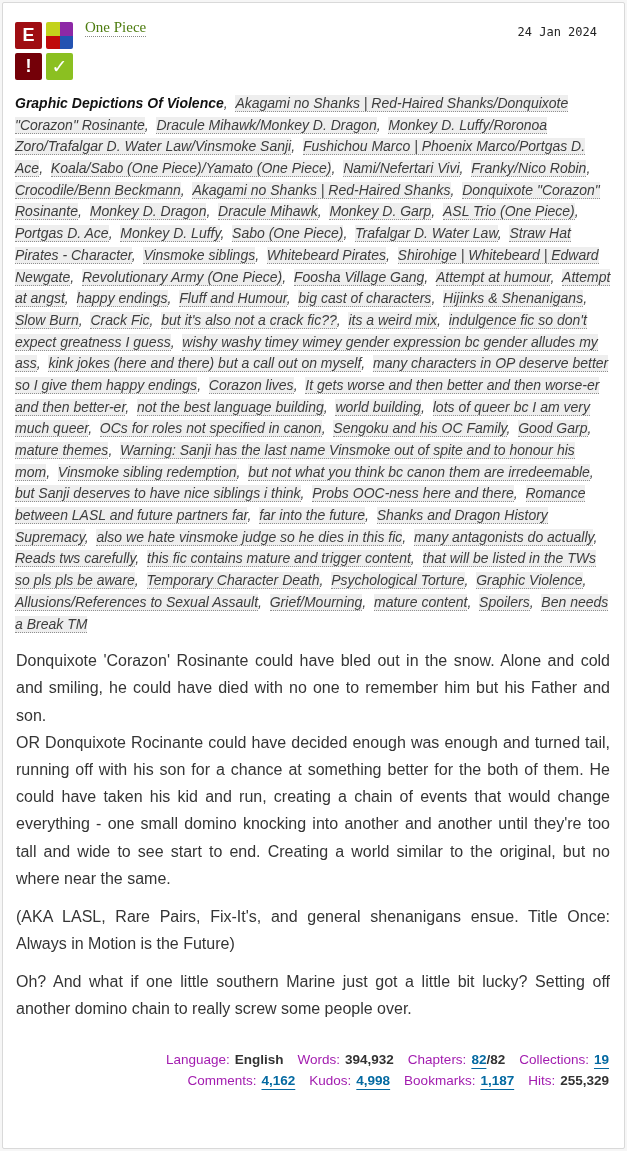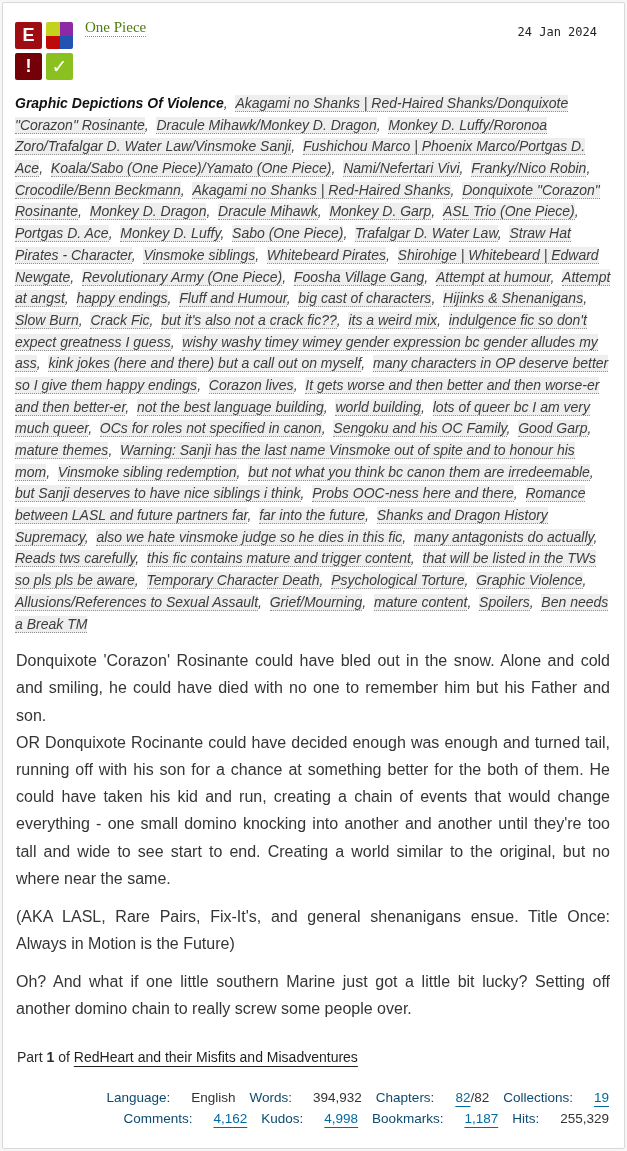--- a/index.html
+++ b/index.html
@@ -94,22 +94,22 @@
   .series-line { margin: 0 0 22px 2px; font-size: 14px; color: #2b2b2b; }
   .series-link {
     color: #1f1f1f; text-decoration: underline; text-underline-offset: 4px; cursor: pointer;
   }
 
   
   .stats { text-align: right; font-size: 13.5px; line-height: 1.6; color: #333; padding-right: 2px; }
   .stats-row { display: block; }
   .stat-group { margin-left: 14px; white-space: nowrap; }
   .stat-group:first-child { margin-left: 0; }
-  .stat-label { color: #0c4a6e; }
-  .stat-value { margin-left: 21px; }
+  .stat-label { color: #a21caf; }
+  .stat-value { margin-left: 5px; font-weight: bold; }
   .stat-link {
     color: #0369a1; text-decoration: underline; text-underline-offset: 4px; cursor: pointer;
   }
 </style>
 </head>
 <body>
 
 <div class="blurb">
 
   <div class="blurb-header">
@@ -136,25 +136,19 @@
     <li><a class="warning-tag">Graphic Depictions Of Violence</a><span>,&nbsp; </span></li>
   <li><a class="tag">Akagami no Shanks | Red-Haired Shanks/Donquixote "Corazon" Rosinante</a><span>,&nbsp; </span></li><li><a class="tag">Dracule Mihawk/Monkey D. Dragon</a><span>,&nbsp; </span></li><li><a class="tag">Monkey D. Luffy/Roronoa Zoro/Trafalgar D. Water Law/Vinsmoke Sanji</a><span>,&nbsp; </span></li><li><a class="tag">Fushichou Marco | Phoenix Marco/Portgas D. Ace</a><span>,&nbsp; </span></li><li><a class="tag">Koala/Sabo (One Piece)/Yamato (One Piece)</a><span>,&nbsp; </span></li><li><a class="tag">Nami/Nefertari Vivi</a><span>,&nbsp; </span></li><li><a class="tag">Franky/Nico Robin</a><span>,&nbsp; </span></li><li><a class="tag">Crocodile/Benn Beckmann</a><span>,&nbsp; </span></li><li><a class="tag">Akagami no Shanks | Red-Haired Shanks</a><span>,&nbsp; </span></li><li><a class="tag">Donquixote "Corazon" Rosinante</a><span>,&nbsp; </span></li><li><a class="tag">Monkey D. Dragon</a><span>,&nbsp; </span></li><li><a class="tag">Dracule Mihawk</a><span>,&nbsp; </span></li><li><a class="tag">Monkey D. Garp</a><span>,&nbsp; </span></li><li><a class="tag">ASL Trio (One Piece)</a><span>,&nbsp; </span></li><li><a class="tag">Portgas D. Ace</a><span>,&nbsp; </span></li><li><a class="tag">Monkey D. Luffy</a><span>,&nbsp; </span></li><li><a class="tag">Sabo (One Piece)</a><span>,&nbsp; </span></li><li><a class="tag">Trafalgar D. Water Law</a><span>,&nbsp; </span></li><li><a class="tag">Straw Hat Pirates - Character</a><span>,&nbsp; </span></li><li><a class="tag">Vinsmoke siblings</a><span>,&nbsp; </span></li><li><a class="tag">Whitebeard Pirates</a><span>,&nbsp; </span></li><li><a class="tag">Shirohige | Whitebeard | Edward Newgate</a><span>,&nbsp; </span></li><li><a class="tag">Revolutionary Army (One Piece)</a><span>,&nbsp; </span></li><li><a class="tag">Foosha Village Gang</a><span>,&nbsp; </span></li><li><a class="tag">Attempt at humour</a><span>,&nbsp; </span></li><li><a class="tag">Attempt at angst</a><span>,&nbsp; </span></li><li><a class="tag">happy endings</a><span>,&nbsp; </span></li><li><a class="tag">Fluff and Humour</a><span>,&nbsp; </span></li><li><a class="tag">big cast of characters</a><span>,&nbsp; </span></li><li><a class="tag">Hijinks &amp; Shenanigans</a><span>,&nbsp; </span></li><li><a class="tag">Slow Burn</a><span>,&nbsp; </span></li><li><a class="tag">Crack Fic</a><span>,&nbsp; </span></li><li><a class="tag">but it's also not a crack fic??</a><span>,&nbsp; </span></li><li><a class="tag">its a weird mix</a><span>,&nbsp; </span></li><li><a class="tag">indulgence fic so don't expect greatness I guess</a><span>,&nbsp; </span></li><li><a class="tag">wishy washy timey wimey gender expression bc gender alludes my ass</a><span>,&nbsp; </span></li><li><a class="tag">kink jokes (here and there) but a call out on myself</a><span>,&nbsp; </span></li><li><a class="tag">many characters in OP deserve better so I give them happy endings</a><span>,&nbsp; </span></li><li><a class="tag">Corazon lives</a><span>,&nbsp; </span></li><li><a class="tag">It gets worse and then better and then worse-er and then better-er</a><span>,&nbsp; </span></li><li><a class="tag">not the best language building</a><span>,&nbsp; </span></li><li><a class="tag">world building</a><span>,&nbsp; </span></li><li><a class="tag">lots of queer bc I am very much queer</a><span>,&nbsp; </span></li><li><a class="tag">OCs for roles not specified in canon</a><span>,&nbsp; </span></li><li><a class="tag">Sengoku and his OC Family</a><span>,&nbsp; </span></li><li><a class="tag">Good Garp</a><span>,&nbsp; </span></li><li><a class="tag">mature themes</a><span>,&nbsp; </span></li><li><a class="tag">Warning: Sanji has the last name Vinsmoke out of spite and to honour his mom</a><span>,&nbsp; </span></li><li><a class="tag">Vinsmoke sibling redemption</a><span>,&nbsp; </span></li><li><a class="tag">but not what you think bc canon them are irredeemable</a><span>,&nbsp; </span></li><li><a class="tag">but Sanji deserves to have nice siblings i think</a><span>,&nbsp; </span></li><li><a class="tag">Probs OOC-ness here and there</a><span>,&nbsp; </span></li><li><a class="tag">Romance between LASL and future partners far</a><span>,&nbsp; </span></li><li><a class="tag">far into the future</a><span>,&nbsp; </span></li><li><a class="tag">Shanks and Dragon History Supremacy</a><span>,&nbsp; </span></li><li><a class="tag">also we hate vinsmoke judge so he dies in this fic</a><span>,&nbsp; </span></li><li><a class="tag">many antagonists do actually</a><span>,&nbsp; </span></li><li><a class="tag">Reads tws carefully</a><span>,&nbsp; </span></li><li><a class="tag">this fic contains mature and trigger content</a><span>,&nbsp; </span></li><li><a class="tag">that will be listed in the TWs so pls pls be aware</a><span>,&nbsp; </span></li><li><a class="tag">Temporary Character Death</a><span>,&nbsp; </span></li><li><a class="tag">Psychological Torture</a><span>,&nbsp; </span></li><li><a class="tag">Graphic Violence</a><span>,&nbsp; </span></li><li><a class="tag">Allusions/References to Sexual Assault</a><span>,&nbsp; </span></li><li><a class="tag">Grief/Mourning</a><span>,&nbsp; </span></li><li><a class="tag">mature content</a><span>,&nbsp; </span></li><li><a class="tag">Spoilers</a><span>,&nbsp; </span></li><li><a class="tag">Ben needs a Break TM</a></li></ul>
 
   <blockquote class="summary">
       <p>Donquixote 'Corazon' Rosinante could have bled out in the snow. Alone and cold and smiling, he could have died with no one to remember him but his Father and son.
 OR Donquixote Rocinante could have decided enough was enough and turned tail, running off with his son for a chance at something better for the both of them. He could have taken his kid and run, creating a chain of events that would change everything - one small domino knocking into another and another until they're too tall and wide to see start to end. Creating a world similar to the original, but no where near the same.</p>
       <p>(AKA LASL, Rare Pairs, Fix-It's, and general shenanigans ensue. Title Once: Always in Motion is the Future)</p>
       <p>Oh? And what if one little southern Marine just got a little bit lucky? Setting off another domino chain to really screw some people over.</p>
     </blockquote>
 
-  <div class="series-line">
-    <span>Part</span>
-    <strong>1</strong>
-    <span>of</span>
-    <a class="series-link">RedHeart and their Misfits and Misadventures</a>
-  </div>
 
   <div class="stats">
     <span class="stats-row"><span class="stat-group"><span class="stat-label">Language:</span><span class="stat-value">English</span></span><span class="stat-group"><span class="stat-label">Words:</span><span class="stat-value">394,932</span></span><span class="stat-group"><span class="stat-label">Chapters:</span><span class="stat-value"><a class="stat-link">82</a>/82</span></span><span class="stat-group"><span class="stat-label">Collections:</span><span class="stat-value"><a class="stat-link">19</a></span></span></span>
     <span class="stats-row"><span class="stat-group"><span class="stat-label">Comments:</span><span class="stat-value"><a class="stat-link">4,162</a></span></span><span class="stat-group"><span class="stat-label">Kudos:</span><span class="stat-value"><a class="stat-link">4,998</a></span></span><span class="stat-group"><span class="stat-label">Bookmarks:</span><span class="stat-value"><a class="stat-link">1,187</a></span></span><span class="stat-group"><span class="stat-label">Hits:</span><span class="stat-value">255,329</span></span></span>
   </div>
 
 </div>
 
 </body></html>

